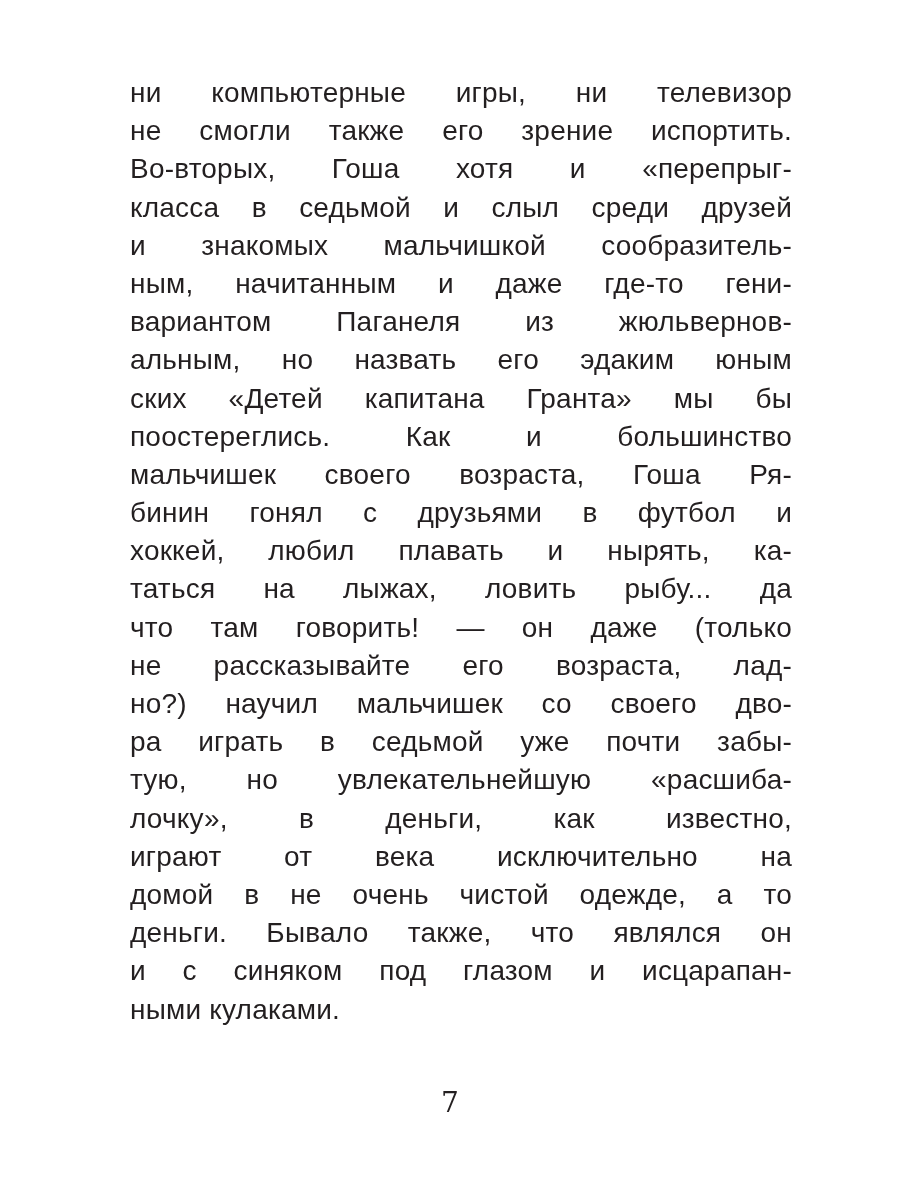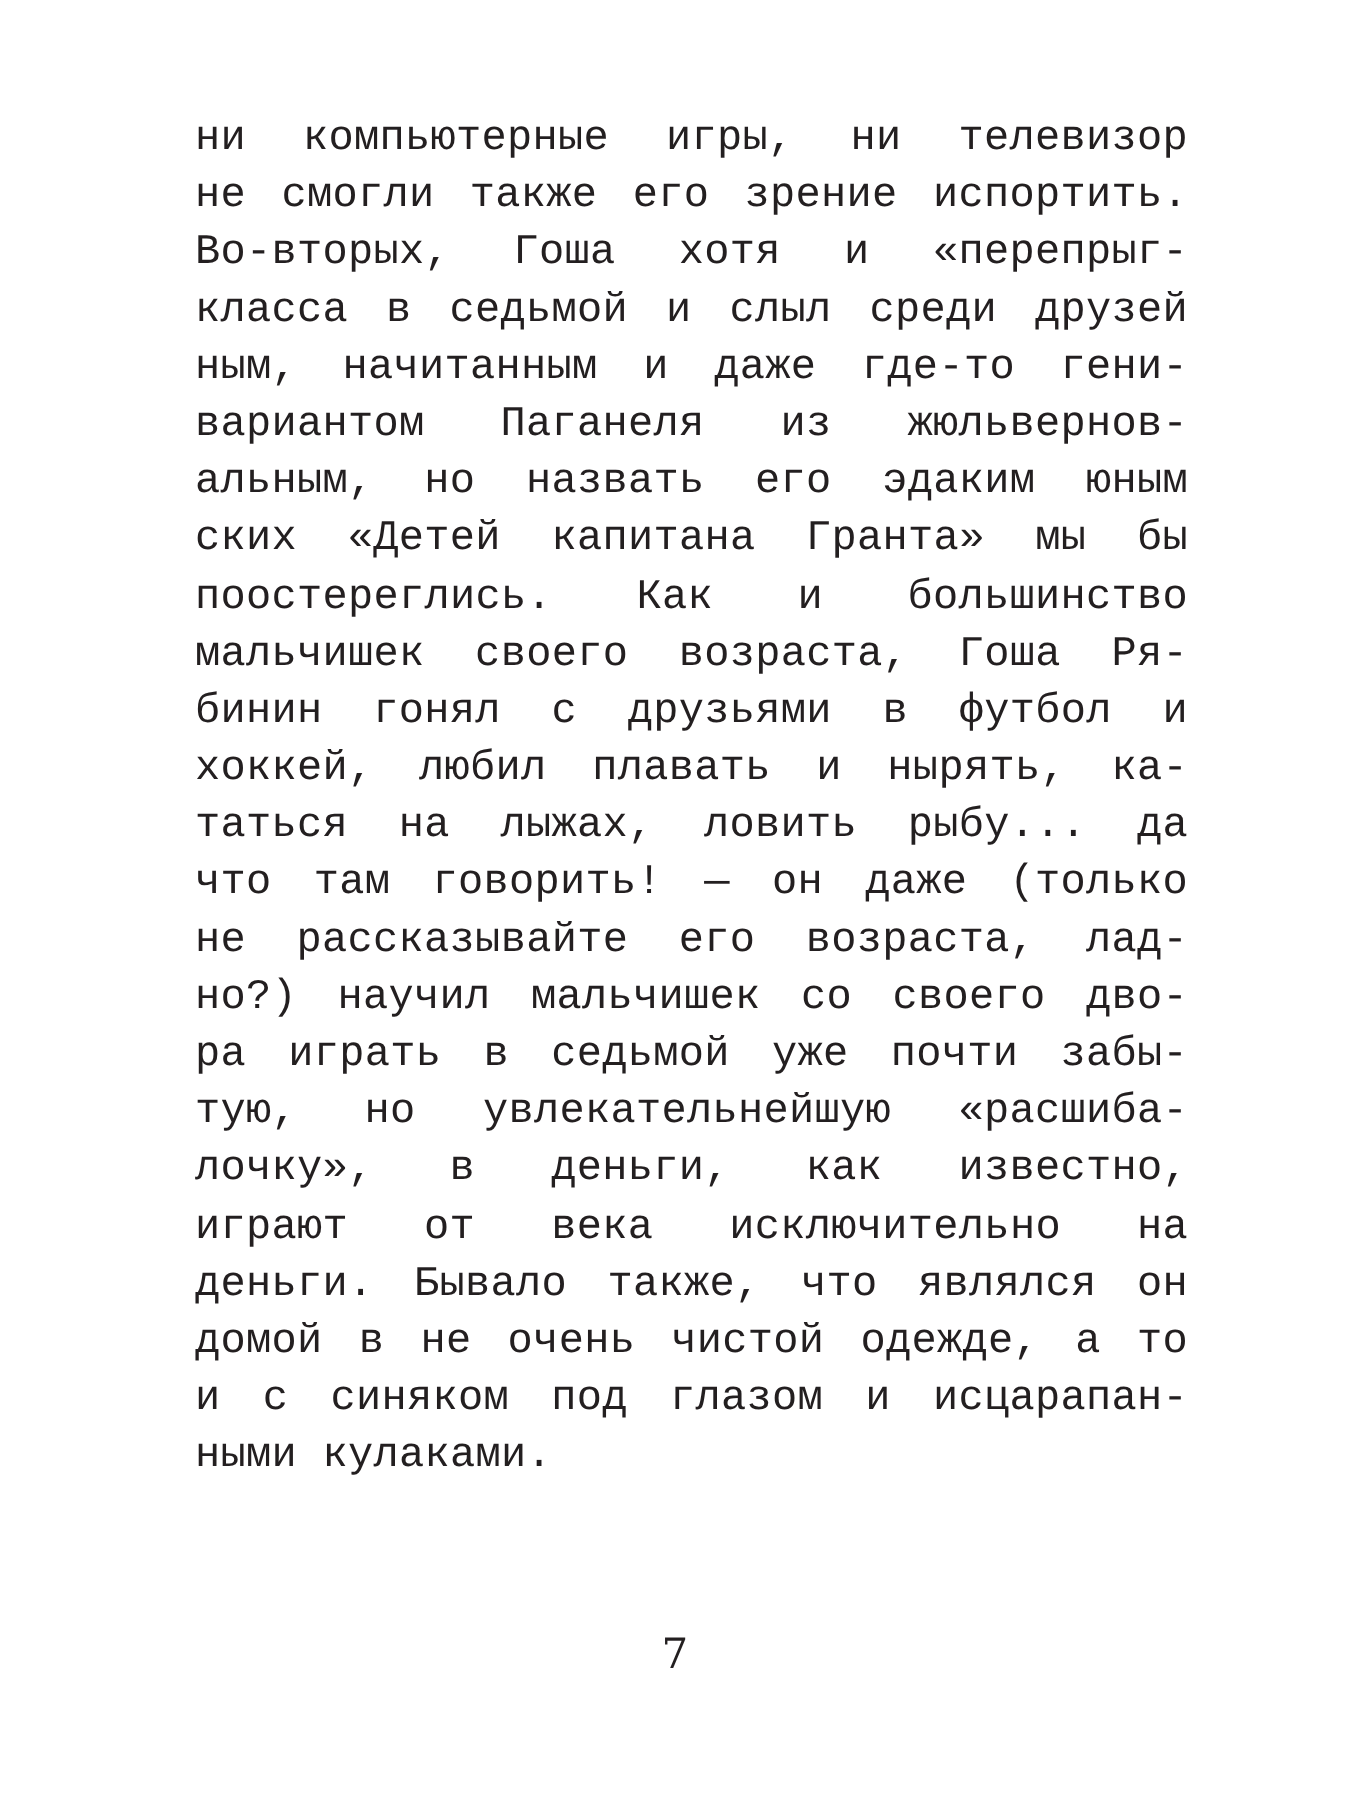--- a/index.html
+++ b/index.html
@@ -8,21 +8,21 @@
     position: absolute; left: 0; top: 0; width: 900px; height: 1200px;
     background: #ffffff;
   }
   .text-block {
     position: absolute; left: 130px; top: 74px; width: 662px;
   }
   .line {
     display: block;
     height: 38.2px;
     line-height: 38.2px;
-    font-family: Liberation Mono, monospace;
+    font-family: Liberation Sans, sans-serif;
     font-size: 28px;
     color: #231f20;
     text-align: justify;
     text-align-last: justify;
     white-space: nowrap;
     letter-spacing: 0.2px;
   }
   .line.last { text-align-last: left; }
   .page-number {
     position: absolute; left: 0; width: 900px; top: 1086px;
@@ -34,35 +34,36 @@
 </style>
 </head>
 <body>
 
 <div class="page">
   <div class="text-block">
     <span class="line">ни компьютерные игры, ни телевизор</span>
     <span class="line">не смогли также его зрение испортить.</span>
     <span class="line">Во-вторых, Гоша хотя и «перепрыг-</span>
     <span class="line">класса в седьмой и слыл среди друзей</span>
+    <span class="line">и знакомых мальчишкой сообразитель-</span>
     <span class="line">ным, начитанным и даже где-то гени-</span>
     <span class="line">вариантом Паганеля из жюльвернов-</span>
     <span class="line">альным, но назвать его эдаким юным</span>
     <span class="line">ских «Детей капитана Гранта» мы бы</span>
     <span class="line">поостереглись. Как и большинство</span>
     <span class="line">мальчишек своего возраста, Гоша Ря-</span>
     <span class="line">бинин гонял с друзьями в футбол и</span>
     <span class="line">хоккей, любил плавать и нырять, ка-</span>
     <span class="line">таться на лыжах, ловить рыбу... да</span>
     <span class="line">что там говорить! — он даже (только</span>
     <span class="line">не рассказывайте его возраста, лад-</span>
     <span class="line">но?) научил мальчишек со своего дво-</span>
     <span class="line">ра играть в седьмой уже почти забы-</span>
     <span class="line">тую, но увлекательнейшую «расшиба-</span>
     <span class="line">лочку», в деньги, как известно,</span>
     <span class="line">играют от века исключительно на</span>
+    <span class="line">домой в не очень чистой одежде, а то</span>
     <span class="line">деньги. Бывало также, что являлся он</span>
-    <span class="line">домой в не очень чистой одежде, а то</span>
     <span class="line">и с синяком под глазом и исцарапан-</span>
     <span class="line last">ными кулаками.</span>
   </div>
   <div class="page-number">7</div>
 </div>
 
 </body></html>

